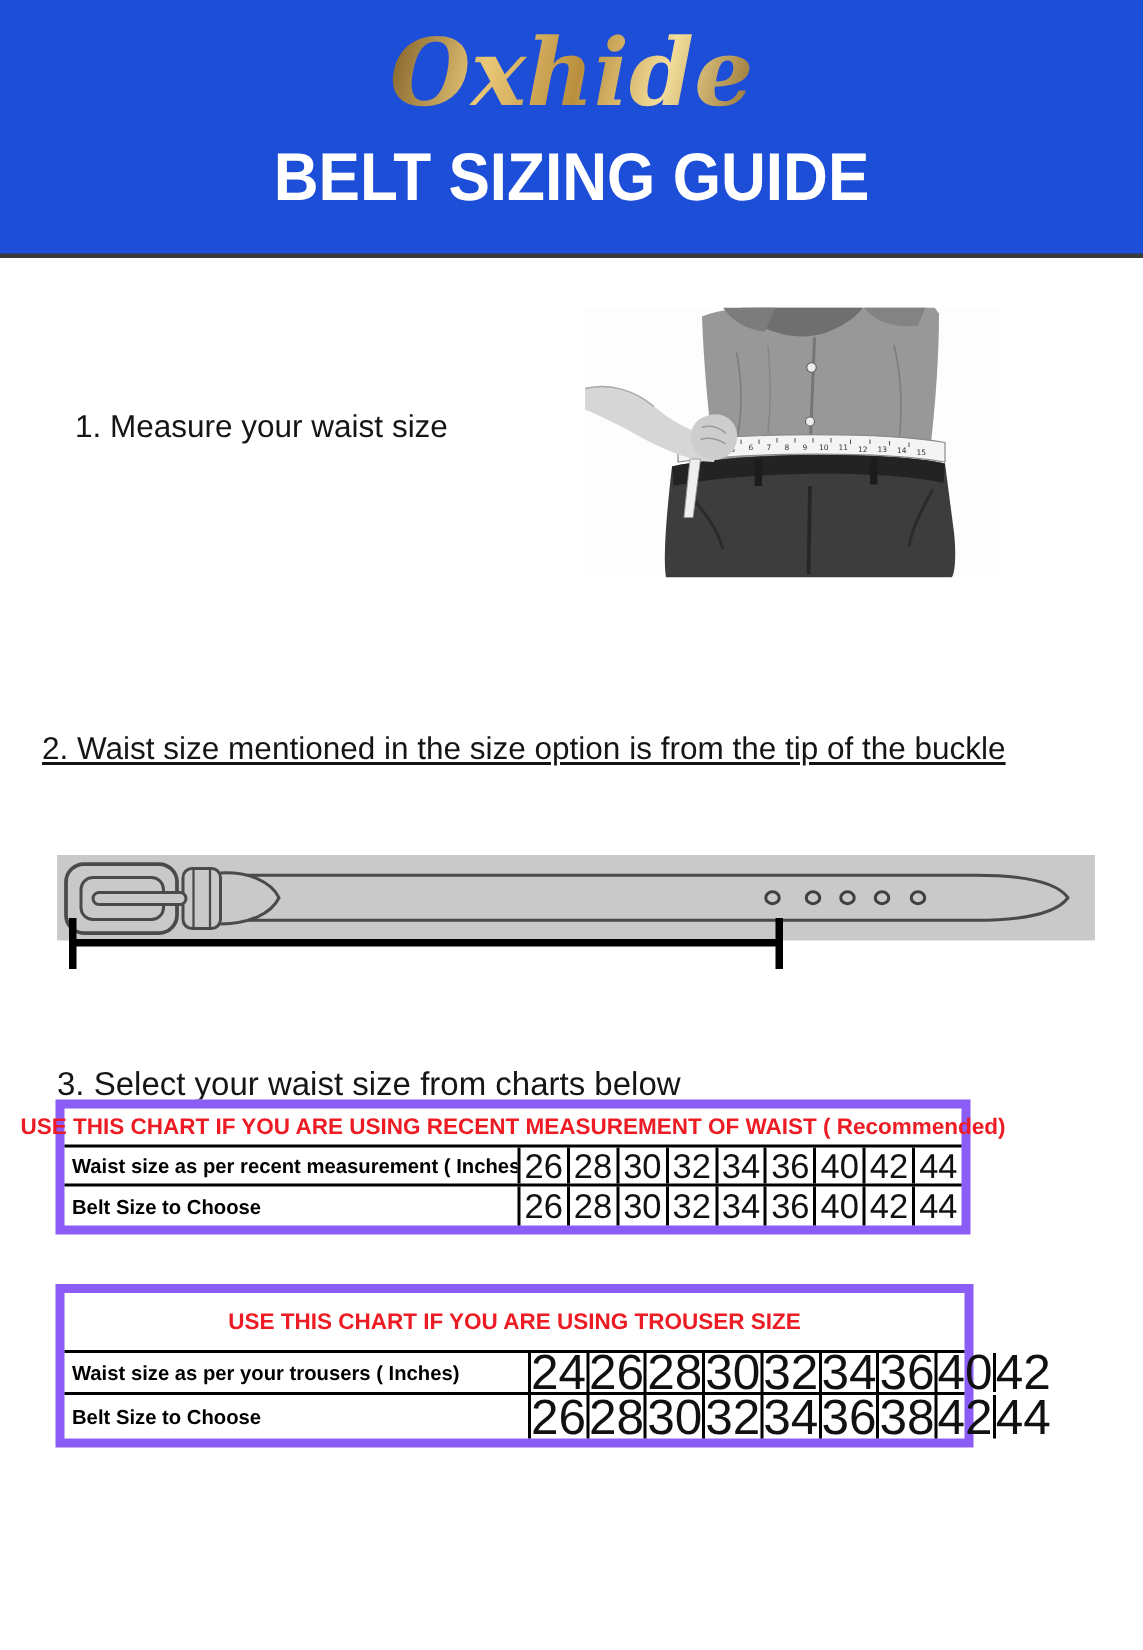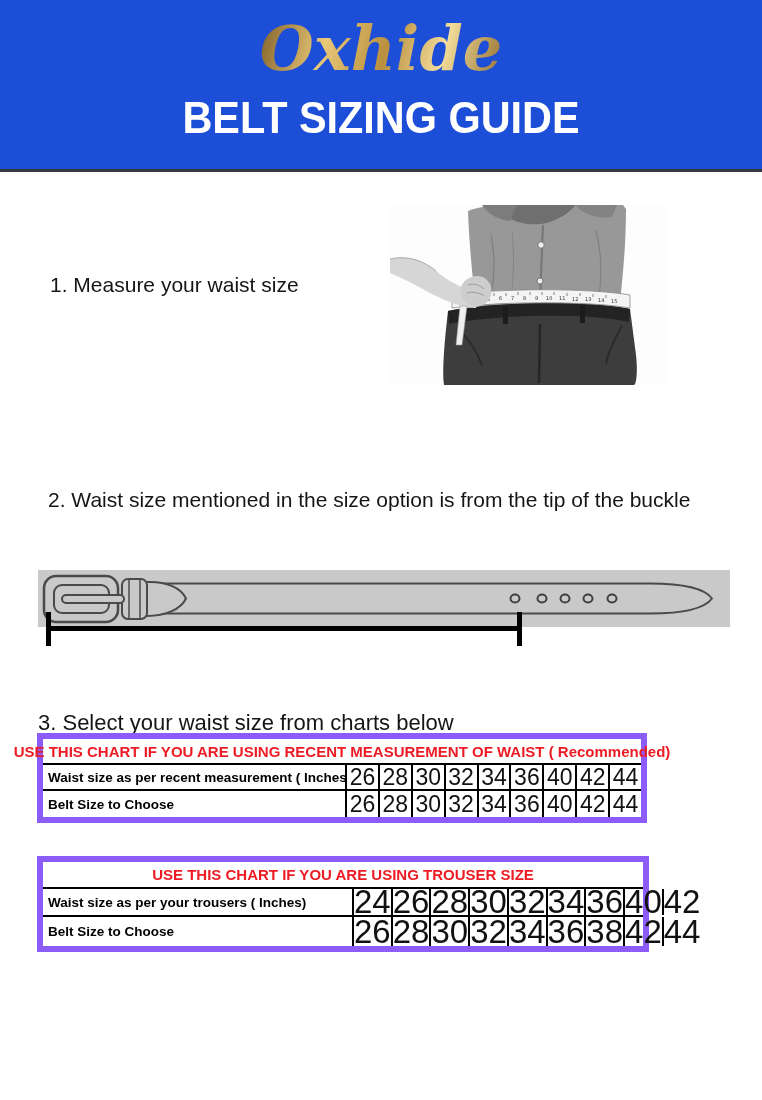--- a/index.html
+++ b/index.html
@@ -13,37 +13,37 @@
   .logo { display:inline-block; margin-top:6px; height:86px; line-height:86px;
           font-family:"DejaVu Serif", serif; font-style:italic; font-weight:700; font-size:62px;
           background:linear-gradient(105deg,#7a5a24 0%,#e9c878 28%,#b98f3e 52%,#f3dd9a 74%,#8f6b2c 100%);
           -webkit-background-clip:text; background-clip:text; color:transparent; }
   .title { margin-top:2px; color:#ffffff; font-weight:700; font-size:45px; line-height:48px;
            letter-spacing:0px; transform:scaleX(0.92); transform-origin:center; }
 
   
   .step { position:absolute; color:#151515; }
   .step1 { left:50px; top:273px; font-size:21px; }
-  .step2 { left:48px; top:486px; font-size:21px; line-height:28px; }
+  .step2 { left:28px; top:486px; font-size:21px; line-height:28px;text-decoration:underline; }
   .step2 .line2 { padding-left:7px; }
   .step3 { left:38px; top:710px; font-size:22px; }
 
   
   .photo { position:absolute; left:390px; top:205px; width:276px; height:180px; }
   .belt  { position:absolute; left:38px;  top:568px; width:692px; height:80px; }
 
   
   .size-table { position:absolute; left:37px; border:6px solid #8b5cf6; background:#fff; }
   .t1 { top:733px; width:610px; }
   .t2 { top:856px; width:612px; }
   .t-header { display:flex; align-items:center; justify-content:center;
               color:#ed1c24; font-weight:700; font-size:15px; border-bottom:2px solid #000;
               white-space:nowrap; }
   .t1 .t-header { height:26px; }
-  .t2 .t-header { height:27px; }
+  .t2 .t-header { height:40px; }
   .t-row  { display:flex; border-bottom:2px solid #000; }
   .t-row:last-child { border-bottom:none; }
   .t-label { display:flex; align-items:center; padding-left:5px;
              font-weight:700; font-size:13.5px; white-space:nowrap; overflow:hidden; }
   .t1 .t-label { flex:0 0 302px; }
   .t2 .t-label { flex:0 0 309px; }
   .t-cell { flex:1; display:flex; align-items:center; justify-content:center;
             border-left:2px solid #000; font-size:23px; color:#111; }
   .t1 .t-row { height:26px; }
   .t2 .t-row { height:28px; }

